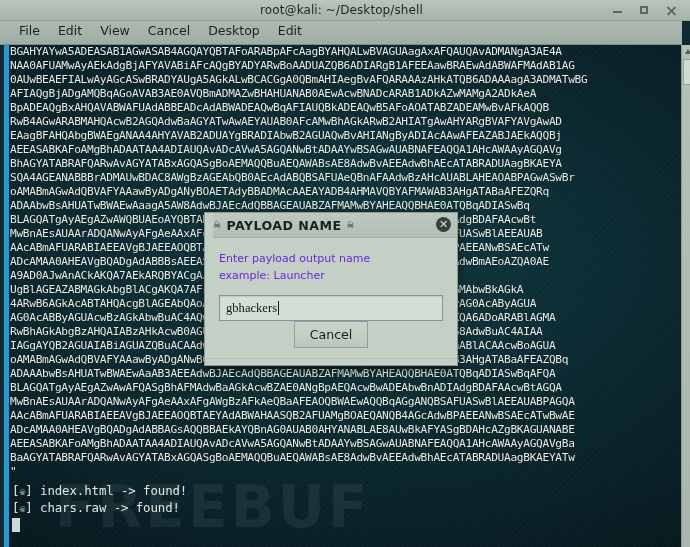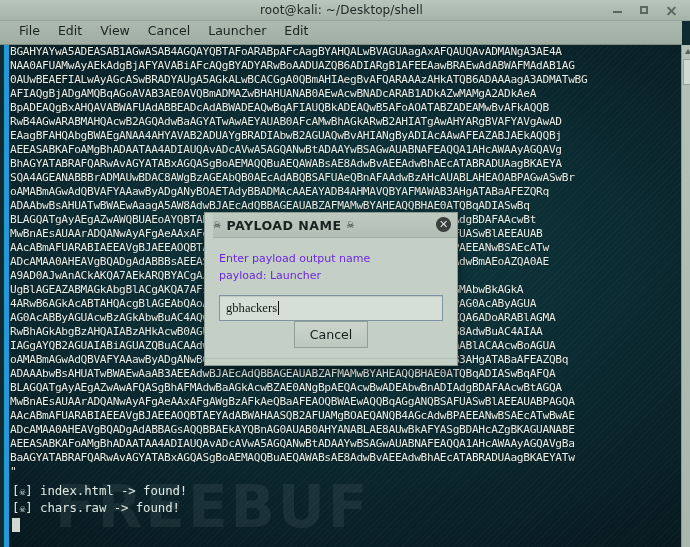--- a/index.html
+++ b/index.html
@@ -317,21 +317,21 @@
       <div class="wc wc-max"></div>
       <div class="wc wc-close"></div>
     </div>
   </div>
 
   <div class="menubar">
     <div class="menu-item">File</div>
     <div class="menu-item">Edit</div>
     <div class="menu-item">View</div>
     <div class="menu-item">Cancel</div>
-    <div class="menu-item">Launcher</div>
+    <div class="menu-item">Desktop</div>
     <div class="menu-item">Edit</div>
   </div>
 
   <div class="terminal">
 
     <div class="b64" id="b64-block"><div class="line">BGAHYAYwA5ADEASAB1AGwASAB4AGQAYQBTAFoARABpAFcAagBYAHQALwBVAGUAagAxAFQAUQAvADMANgA3AE4A</div><div class="line">NAA0AFUAMwAyAEkAdgBjAFYAVABiAFcAQgBYADYARwBoAADUAZQB6ADIARgB1AFEEAawBRAEwAdABWAFMAdAB1AG</div><div class="line">0AUwBEAEFIALwAyAGcASwBRADYAUgA5AGkALwBCACGgA0QBmAHIAegBvAFQARAAAzAHkATQB6ADAAAagA3ADMATwBG</div><div class="line">AFIAQgBjADgAMQBqAGoAVAB3AE0AVQBmADMAZwBHAHUANAB0AEwAcwBNADcARAB1ADkAZwMAMgA2ADkAeA</div><div class="line">BpADEAQgBxAHQAVABWAFUAdABBEADcAdABWADEAQwBqAFIAUQBkADEAQwB5AFoAOATABZADEAMwBvAFkAQQB</div><div class="line">RwB4AGwARABMAHQAcwB2AGQAdwBaAGYATwAwAEYAUAB0AFcAMwBhAGkARwB2AHIATgAwAHYARgBVAFYAVgAwAD</div><div class="line">EAagBFAHQAbgBWAEgANAA4AHYAVAB2ADUAYgBRADIAbwB2AGUAQwBvAHIANgByADIAcAAwAFEAZABJAEkAQQBj</div><div class="line">AEEASABKAFoAMgBhADAATAA4ADIAUQAvADcAVwA5AGQANwBtADAAYwBSAGwAUABNAFEAQQA1AHcAWAAyAGQAVg</div><div class="line">BhAGYATABRAFQARwAvAGYATABxAGQASgBoAEMAQQBuAEQAWABsAE8AdwBvAEEAdwBhAEcATABRADUAagBKAEYA</div><div class="line">SQA4AGEANABBBrADMAUwBDAC8AWgBzAGEAbQB0AEcAdABQBSAFUAeQBnAFAAdwBzAHcAUABLAHEAOABPAGwASwBr</div><div class="line">oAMABmAGwAdQBVAFYAAawByADgANyBOAETAdyBBADMAcAAEAYADB4AHMAVQBYAFMAWAB3AHgATABaAFEZQRq</div><div class="line">ADAAbwBsAHUATwBWAEwAaagA5AW8AdwBJAEcAdQBBAGEAUABZAFMAMwBYAHEAQQBHAE0ATQBqADIASwBq</div><div class="line">BLAGQATgAyAEgAZwAWQBUAEoAYQBTAHcBUAGkAcwBZAE0ANgBpAEQAcwBwADEAbwBnADIAdgBDAFAAcwBt</div><div class="line">MwBnAEsAUAArADQANwAyAFgAeAAxAFgAWgBzAFkAeQBaAFEAOQBWAEwAQQBqAGgANQBSAFUASwBlAEEAUAB</div><div class="line">AAcABmAFUARABIAEEAVgBJAEEAOQBTAEYAdABWAHAASQB2AFUAMgBOAEQANQB4AGcAdwBPAEEANwBSAEcATw</div><div class="line">ADcAMAA0AHEAVgBQADgAdABBBsAEEASQBhAGcAbQBQAHQAdgA0AEsATwBTAGQAVgBKAEMAdwBmAEoAZQA0AE</div><div class="line">A9AD0AJwAnACkAKQA7AEkARQBYACgAJABzAHQAcgApAA==</div><div class="line">UgBlAGEAZABMAGkAbgBlACgAKQA7AFsAUwB5AHMAdABlAG0ALgBUAGUAeAB0AC4ARQBuAGMAbwBkAGkA</div><div class="line">4ARwB6AGkAcABTAHQAcgBlAGEAbQAoACQAcwB0AHIAZQBhAG0ALAAgAFsASQBPAC4AQwBvAG0AcAByAGUA</div><div class="line">AG0AcABByAGUAcwBzAGkAbwBuAC4AQwBvAG0AcAByAGUAcwBzAGkAbwBuAE0AbwBkAGUAXQA6ADoARABlAGMA</div><div class="line">RwBhAGkAbgBzAHQAIABzAHkAcwB0AGUAbQBzACAAeQBvAHUAIABkAG8AIABuAG8AdAAgAG8AdwBuAC4AIAA</div><div class="line">IAGgAYQB2AGUAIABiAGUAZQBuACAAdwBhAHIAbgBlAGQALgAgAEUAbgBqAG8AeQAgAHQAaABlACAAcwBoAGUA</div><div class="line">oAMABmAGwAdQBVAFYAAawByADgANwBOAEEAdABBADMAcABBAEEAYgB4AHMAVQBYAFMAWAB3AHgATABaAFEAZQBq</div><div class="line">ADAAAbwBsAHUATwBWAEwAaAB3AEEAdwBJAEcAdQBBAGEAUABZAFMAMwBYAHEAQQBHAE0ATQBqADIASwBqAFQA</div><div class="line">BLAGQATgAyAEgAZwAwAFQASgBhAFMAdwBaAGkAcwBZAE0ANgBpAEQAcwBwADEAbwBnADIAdgBDAFAAcwBtAGQA</div><div class="line">MwBnAEsAUAArADQANwAyAFgAeAAxAFgAWgBzAFkAeQBaAFEAOQBWAEwAQQBqAGgANQBSAFUASwBlAEEAUABPAGQA</div><div class="line">AAcABmAFUARABIAEEAVgBJAEEAOQBTAEYAdABWAHAASQB2AFUAMgBOAEQANQB4AGcAdwBPAEEANwBSAEcATwBwAE</div><div class="line">ADcAMAA0AHEAVgBQADgAdABBAGsAQQBBAEkAYQBnAG0AUAB0AHYANABLAE8AUwBkAFYASgBDAHcAZgBKAGUANABE</div><div class="line">AEEASABKAFoAMgBhADAATAA4ADIAUQAvADcAVwA5AGQANwBtADAAYwBSAGwAUABNAFEAQQA1AHcAWAAyAGQAVgBa</div><div class="line">BaAGYATABRAFQARwAvAGYATABxAGQASgBoAEMAQQBuAEQAWABsAE8AdwBvAEEAdwBhAEcATABRADUAagBKAEYATw</div><div class="line">"</div></div>
 
     <div class="watermark">FREEBUF</div>
 
     <div class="termout" id="termout-block"><div><span>[</span><span class="sk">☠</span><span>]</span><span> index.html -&gt; found!</span></div><div><span>[</span><span class="sk">☠</span><span>]</span><span> chars.raw -&gt; found!</span></div><div><span class="cursor-block"></span></div></div>
@@ -348,21 +348,21 @@
         <span class="sk">☠</span>
         <span>PAYLOAD NAME</span>
         <span class="sk">☠</span>
       </div>
       <div class="dlg-close">
         <span>✕</span>
       </div>
     </div>
     <div class="dlg-body">
       <div class="dlg-text">Enter payload output name</div>
-      <div class="dlg-text">payload: Launcher</div>
+      <div class="dlg-text">example: Launcher</div>
       <div class="dlg-input">
         <span class="val">gbhackers</span>
           <span class="caret"></span>
       </div>
       <div class="dlg-buttons">
         <div class="dlg-btn">Cancel</div>
       </div>
     </div>
     <div class="dlg-footer"></div>
   </div>

